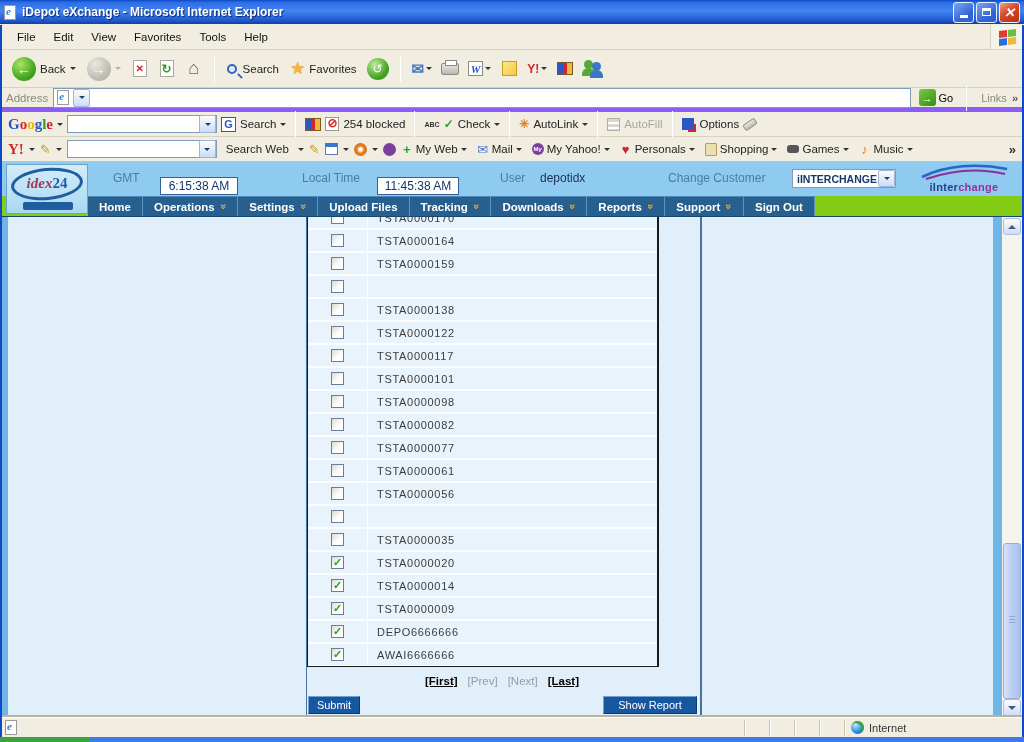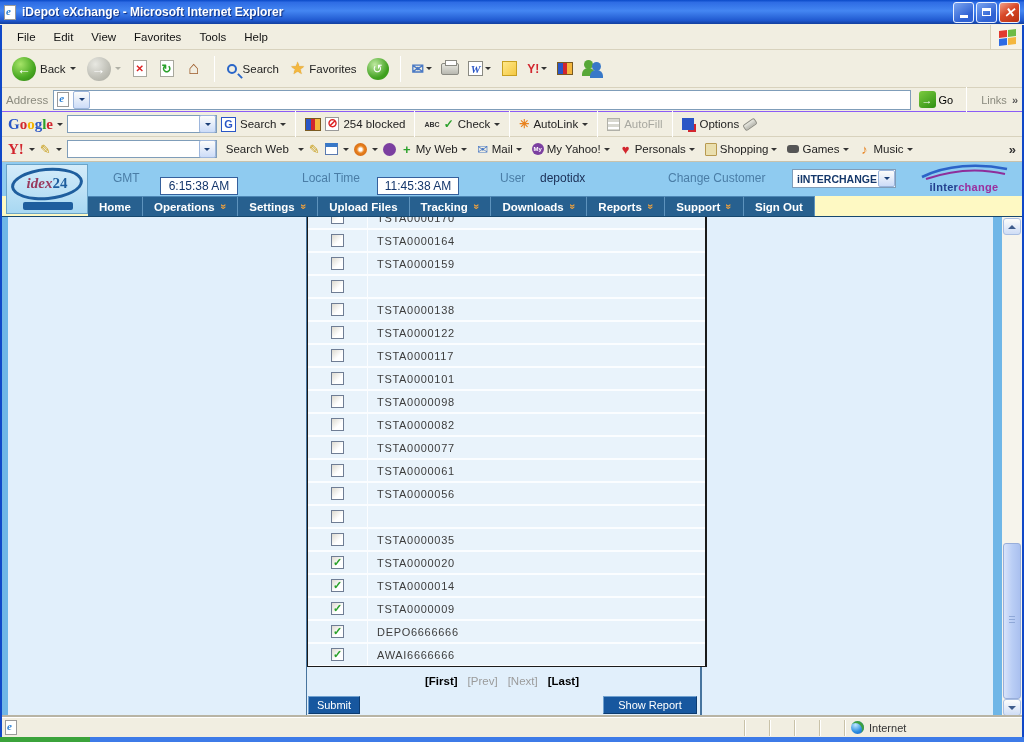--- a/index.html
+++ b/index.html
@@ -60,21 +60,21 @@
   .sticky{width:15px;height:15px;background:linear-gradient(135deg,#FFE88A,#F4C842);border:1px solid #C8A020}
   .ybang{color:#D2262E;font-weight:bold;font-size:12px}
   .books{width:16px;height:13px;background:linear-gradient(90deg,#2A56C6 33%,#D2262E 33%,#D2262E 66%,#F4B73E 66%);border:1px solid #7a5a20}
   .ppl{position:relative;width:20px;height:18px}
   .ppl i{position:absolute;width:9px;height:9px;border-radius:50%}
   .ppl i::after{content:"";position:absolute;top:8px;left:-2px;width:13px;height:8px;border-radius:6px 6px 0 0;background:inherit}
   .ppl .p1{left:1px;top:0;background:#58A838}
   .ppl .p2{left:9px;top:2px;background:#3878C8}
 
   
-  .addrbar{top:88px;height:24px;background:#F1EEE1;border-bottom:1px solid #8b5cf6;display:flex;align-items:center;padding:0 6px;gap:5px}
+  .addrbar{top:88px;height:24px;background:#F1EEE1;border-bottom:5px solid #8b5cf6;display:flex;align-items:center;padding:0 6px;gap:5px}
   .addr-label{color:#8A8A7E;font-size:11.5px}
   .addr-input{flex:1;height:20px;background:#fff;border:1px solid #7F9DB9;display:flex;align-items:center;padding-left:3px;gap:4px}
   .url{flex:1;border:none;outline:none;font-size:12px;font-family:"Liberation Sans",sans-serif;color:#000;background:transparent}
   .combo-btn{width:17px;height:18px;flex:none;background:linear-gradient(#FDFDFB,#CCDCF8);border:1px solid #9DB6DC;border-radius:2px;display:flex;align-items:center;justify-content:center}
   .combo-btn::after{content:"";border:3px solid transparent;border-top-color:#1B3F77;margin-top:3px}
   .gobox{display:flex;align-items:center;gap:3px;padding:0 3px}
   .goicon{width:17px;height:17px;border-radius:3px;background:linear-gradient(145deg,#7CCB3F,#2E8F12);color:#fff;font-weight:bold;display:flex;align-items:center;justify-content:center;font-size:11px}
   .links-label{color:#8A8A7E;margin-left:4px}
   .chev2{color:#555;font-weight:bold}
 
@@ -128,42 +128,42 @@
 
   
   .idexlogo{position:absolute;left:6px;top:164px;width:82px;height:50px;z-index:6;
     background:linear-gradient(#D4ECFA,#A8D8F2);border:1px solid #6AA4C8;overflow:hidden}
   .oval{position:absolute;left:4px;top:3px;right:4px;bottom:13px;border:3px solid #1E5E9E;border-radius:50%;transform:rotate(-5deg)}
   .idextxt{position:absolute;left:0;right:0;top:10px;text-align:center;font:bold italic 15px "Liberation Serif",serif}
   .ix1{color:#993A5E}.ix2{color:#1E5E9E;font-style:normal}
   .lbanner{position:absolute;bottom:3px;left:16px;right:14px;height:8px;background:#1E5E9E;border-radius:2px}
 
   
-  .navbar{top:196px;height:21px;background:#fef9c3;border-bottom:1px solid #16486F;display:flex;padding-left:88px}
+  .navbar{top:196px;height:21px;background:#84cc16;border-bottom:1px solid #16486F;display:flex;padding-left:88px}
   .nav-item{background:#27608F;border-right:1px solid #5E93BD;border-top:1px solid #4D87B5;display:flex;align-items:center;padding:0 11px;color:#fff;font-weight:bold;font-size:11.5px;cursor:default;white-space:nowrap}
   .nav-chevron{display:inline-block;transform:rotate(90deg);color:#F2A23C;font-size:10px;font-weight:bold;margin-left:6px}
 
   
   .content{top:217px;height:500px;background:#E1EFFB}
   .stripL{position:absolute;left:2px;top:0;width:6px;height:500px;background:#6FB6E7}
   .stripR{position:absolute;left:993px;top:0;width:9px;height:500px;background:#6FB6E7}
   .vline2{position:absolute;left:700px;top:0;width:2px;height:500px;background:#47749E}
   .vline1{position:absolute;left:306px;top:0;width:1px;height:500px;background:#47749E}
 
-  .tablebox{position:absolute;left:307px;top:0;width:400px;height:450px;border:1px solid #1A1A1A;border-top:none;border-right-width:2px;overflow:hidden;background:#E9F3FB}
+  .tablebox{position:absolute;left:307px;top:0;width:352px;height:450px;border:1px solid #1A1A1A;border-top:none;border-right-width:2px;overflow:hidden;background:#E9F3FB}
   .rows{margin-top:-10px}
   .trow{height:23px;display:flex;background:#E9F3FB;border-bottom:2px solid #FBFDFF}
   .cbcell{width:60px;display:flex;align-items:center;justify-content:center;border-right:1px solid #FBFDFF}
   .cb{width:13px;height:13px;border:1px solid #6F7D94;background:linear-gradient(135deg,#DDDAD0,#FFFFFF 60%);font-size:11px;line-height:11px;text-align:center}
   .cb.checked::after{content:"✓";color:#2BA12B;font-weight:bold}
   .idcell{flex:1;display:flex;align-items:center;padding-left:9px;font-size:11px;color:#3C3C3C;letter-spacing:.7px}
 
   .pager{position:absolute;left:307px;width:390px;top:458px;display:flex;justify-content:center;gap:10px;font-size:11.5px}
   .plink{color:#9B9B9B;text-decoration:none;cursor:default}
-  .plink.on{color:#000;font-weight:bold;cursor:pointer}
+  .plink.on{color:#000;font-weight:bold;text-decoration:underline;cursor:pointer}
 
   .cbtn{position:absolute;top:479px;height:18px;background:#17579F;color:#fff;font-size:11px;display:flex;align-items:center;justify-content:center;border:1px solid;border-color:#6FA0CF #0C3B70 #0C3B70 #6FA0CF;cursor:pointer}
   .submit{left:308px;width:52px}
   .showreport{left:603px;width:94px}
 
   
   .scroll{position:absolute;left:1002px;top:0;width:20px;height:500px;background:#F6F4EC}
   .sc-btn{position:absolute;left:1px;width:18px;height:17px;background:linear-gradient(#FDFDFB,#CFDDF6);border:1px solid #A9BEE2;border-radius:3px;display:flex;align-items:center;justify-content:center}
   .sc-btn.up{top:1px}.sc-btn.down{bottom:1px}
   .tri-up{width:0;height:0;border:4px solid transparent;border-bottom-color:#3F5C8C;margin-top:-4px}

